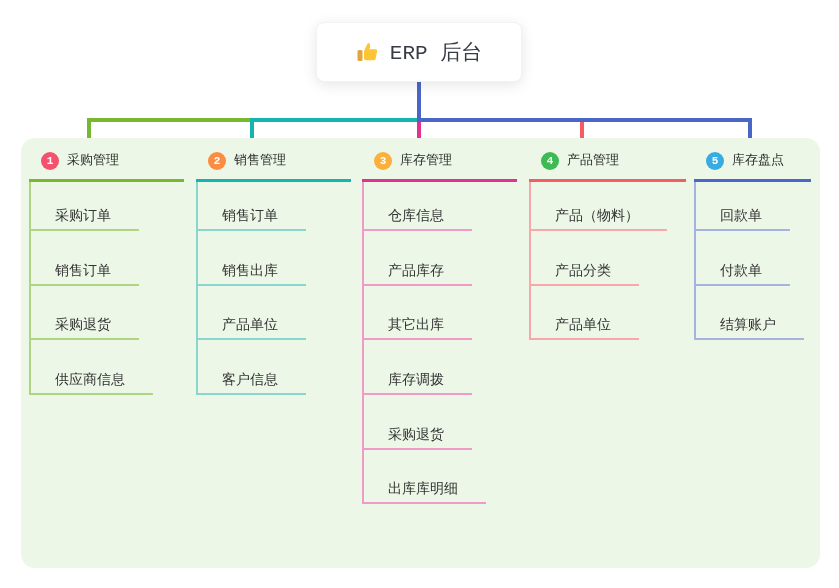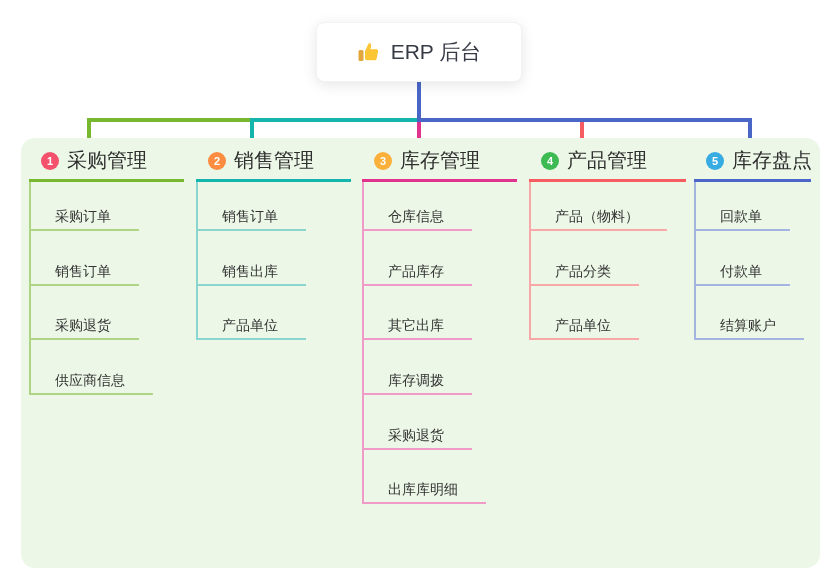--- a/index.html
+++ b/index.html
@@ -1,18 +1,18 @@
 <!DOCTYPE html>
 <html><head>
 <meta charset="utf-8">
 <style>
   html,body { margin:0; padding:0; background:#fff; }
   #canvas {
     position:relative; width:839px; height:588px; overflow:hidden;
-    font-family:Liberation Sans, sans-serif;
+    font-family:Liberation Mono, monospace;
     background:#fff;
   }
   
   .root-node {
     position:absolute; left:316px; top:22px; width:206px; height:60px;
     background:#fff; border-radius:8px; border:1px solid #f2f2f2;
     box-shadow:0 3px 14px rgba(0,0,0,.10);
     display:flex; align-items:center; justify-content:center; gap:10px;
     font-size:21px; font-weight:500; color:#363b46; box-sizing:border-box;
     cursor:pointer;
@@ -46,21 +46,21 @@
     padding:2px 0 8px 12px; box-sizing:border-box;
     border-bottom:3px solid var(--line); width:155px; cursor:pointer;
   }
   .branch-col.c3 .branch-header { width:157px; }
   .branch-col.c4 .branch-header { width:117px; }
   .badge {
     width:18px; height:18px; border-radius:50%; background:var(--badge);
     color:#fff; font-size:11px; font-weight:bold; line-height:18px;
     text-align:center; flex:0 0 auto;
   }
-  .branch-label { font-size:20px; color:#2e2e2e; line-height:21px; white-space:nowrap; }
+  .branch-label { font-size:13px; color:#2e2e2e; line-height:21px; white-space:nowrap; }
   .children { border-left:2px solid var(--light); }
   .child { height:54.7px; display:flex; align-items:flex-end; cursor:pointer; }
   .child:first-child { height:49px; }
   .child-label {
     display:inline-block; border-bottom:2px solid var(--light);
     padding:0 28px 5px 26px; margin-left:-2px;
     font-size:14px; color:#333; white-space:nowrap; line-height:15px;
   }
 </style>
 </head>
@@ -119,20 +119,23 @@
     <div class="children">
         <div class="child">
           <span class="child-label">销售订单</span>
         </div>
         <div class="child">
           <span class="child-label">销售出库</span>
         </div>
         <div class="child">
           <span class="child-label">产品单位</span>
         </div>
+        <div class="child">
+          <span class="child-label">客户信息</span>
+        </div>
       </div>
   </div>
 
   <div class="branch-col c2" style="--badge: #FBB03B; --line: #E1338E; --light: #F09AC8;">
     <div class="branch-header">
       <span class="badge">3</span>
       <span class="branch-label">库存管理</span>
     </div>
     <div class="children">
         <div class="child">

